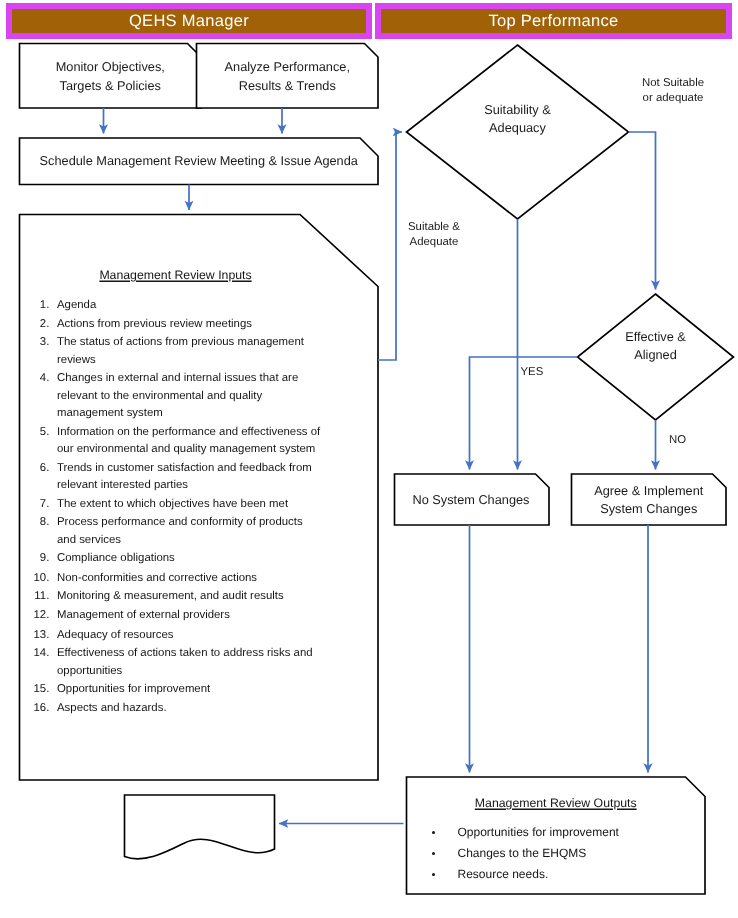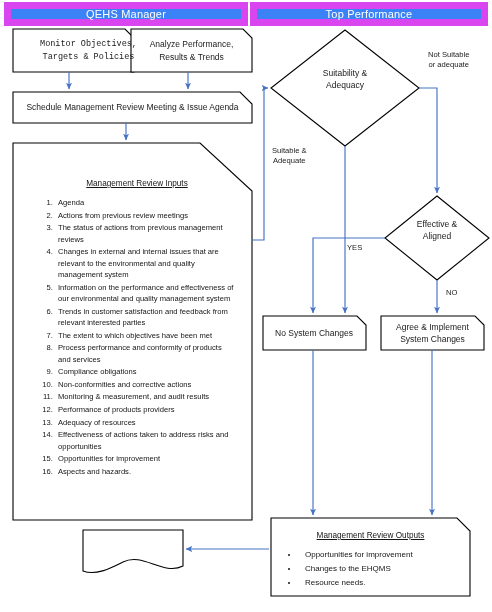--- a/index.html
+++ b/index.html
@@ -6,26 +6,26 @@
   body{
     width:492px;height:612px;position:relative;overflow:hidden;
     font-family:"Liberation Sans", sans-serif;
     color:#1a1a1a;
   }
   #stage{position:absolute;left:0;top:0;width:492px;height:612px;}
 
   
   .lane-header{
     position:absolute;top:2px;height:24px;
-    background:#3b82f6;
+    background:#a16207;
     color:#ffffff;
     font-size:11px;
     display:flex;align-items:center;justify-content:center;
     letter-spacing:.2px;
-    border:7px solid #d946ef;
+    border:4px solid #d946ef;
     box-sizing:border-box;
   }
   #lane-qehs{left:4px;width:244px;}
   #lane-top{left:250px;width:238px;}
 
   
   .node{
     position:absolute;
     box-sizing:border-box;
     display:flex;align-items:center;justify-content:center;
@@ -137,21 +137,21 @@
       <line x1="437" y1="280" x2="437" y2="313" marker-end="url(#arrowblue)"></line>
 
       <line x1="313" y1="350" x2="313" y2="515" marker-end="url(#arrowblue)"></line>
 
       <line x1="432" y1="350" x2="432" y2="515" marker-end="url(#arrowblue)"></line>
 
       <line x1="269" y1="549" x2="186" y2="549" marker-end="url(#arrowblue)"></line>
     </g>
   </svg>
 
-  <div class="node" style="left:28px;top:29px;width:121px;height:43px;font-family:Liberation Mono, monospace;">
+  <div class="node" style="left:13px;top:29px;width:121px;height:43px;">
     <span class="label">Monitor Objectives,<br>Targets &amp; Policies</span>
   </div>
 
   <div class="node" style="left:131px;top:29px;width:121px;height:43px;">
     <span class="label">Analyze Performance,<br>Results &amp; Trends</span>
   </div>
 
   <div class="node" style="left:13px;top:92px;width:239px;height:31px;border-radius:13px;">
     <span class="label">Schedule Management Review Meeting &amp; Issue Agenda</span>
   </div>
@@ -166,35 +166,35 @@
 
   <div class="node" style="left:263px;top:316px;width:102px;height:34px;">
     <span class="label">No System Changes</span>
   </div>
 
   <div class="node" style="left:381px;top:316px;width:103px;height:34px;">
     <span class="label">Agree &amp; Implement<br>System Changes</span>
   </div>
 
 
-  <div class="listbox" style="left:13px;top:143px;width:208px;height:377px;padding:35px 0 0 0;margin-left:20px;">
+  <div class="listbox" style="left:13px;top:143px;width:208px;height:377px;padding:35px 0 0 0;">
     <div class="heading">Management Review Inputs</div>
     <ol class="num">
         <li>Agenda</li>
         <li>Actions from previous review meetings</li>
         <li>The status of actions from previous management reviews</li>
         <li>Changes in external and internal issues that are relevant to the environmental and quality management system</li>
         <li>Information on the performance and effectiveness of our environmental and quality management system</li>
         <li>Trends in customer satisfaction and feedback from relevant interested parties</li>
         <li>The extent to which objectives have been met</li>
         <li>Process performance and conformity of products and services</li>
         <li>Compliance obligations</li>
         <li>Non-conformities and corrective actions</li>
         <li>Monitoring &amp; measurement, and audit results</li>
-        <li>Performance of products providers</li>
+        <li>Management of external providers</li>
         <li>Adequacy of resources</li>
         <li>Effectiveness of actions taken to address risks and opportunities</li>
         <li>Opportunities for improvement</li>
         <li>Aspects and hazards.</li>
       </ol>
   </div>
 
   <div class="listbox" style="left:271px;top:518px;width:199px;height:78px;padding:12px 0 0 0;border-radius:22px;">
     <div class="heading">Management Review Outputs</div>
     <ul class="bul">

